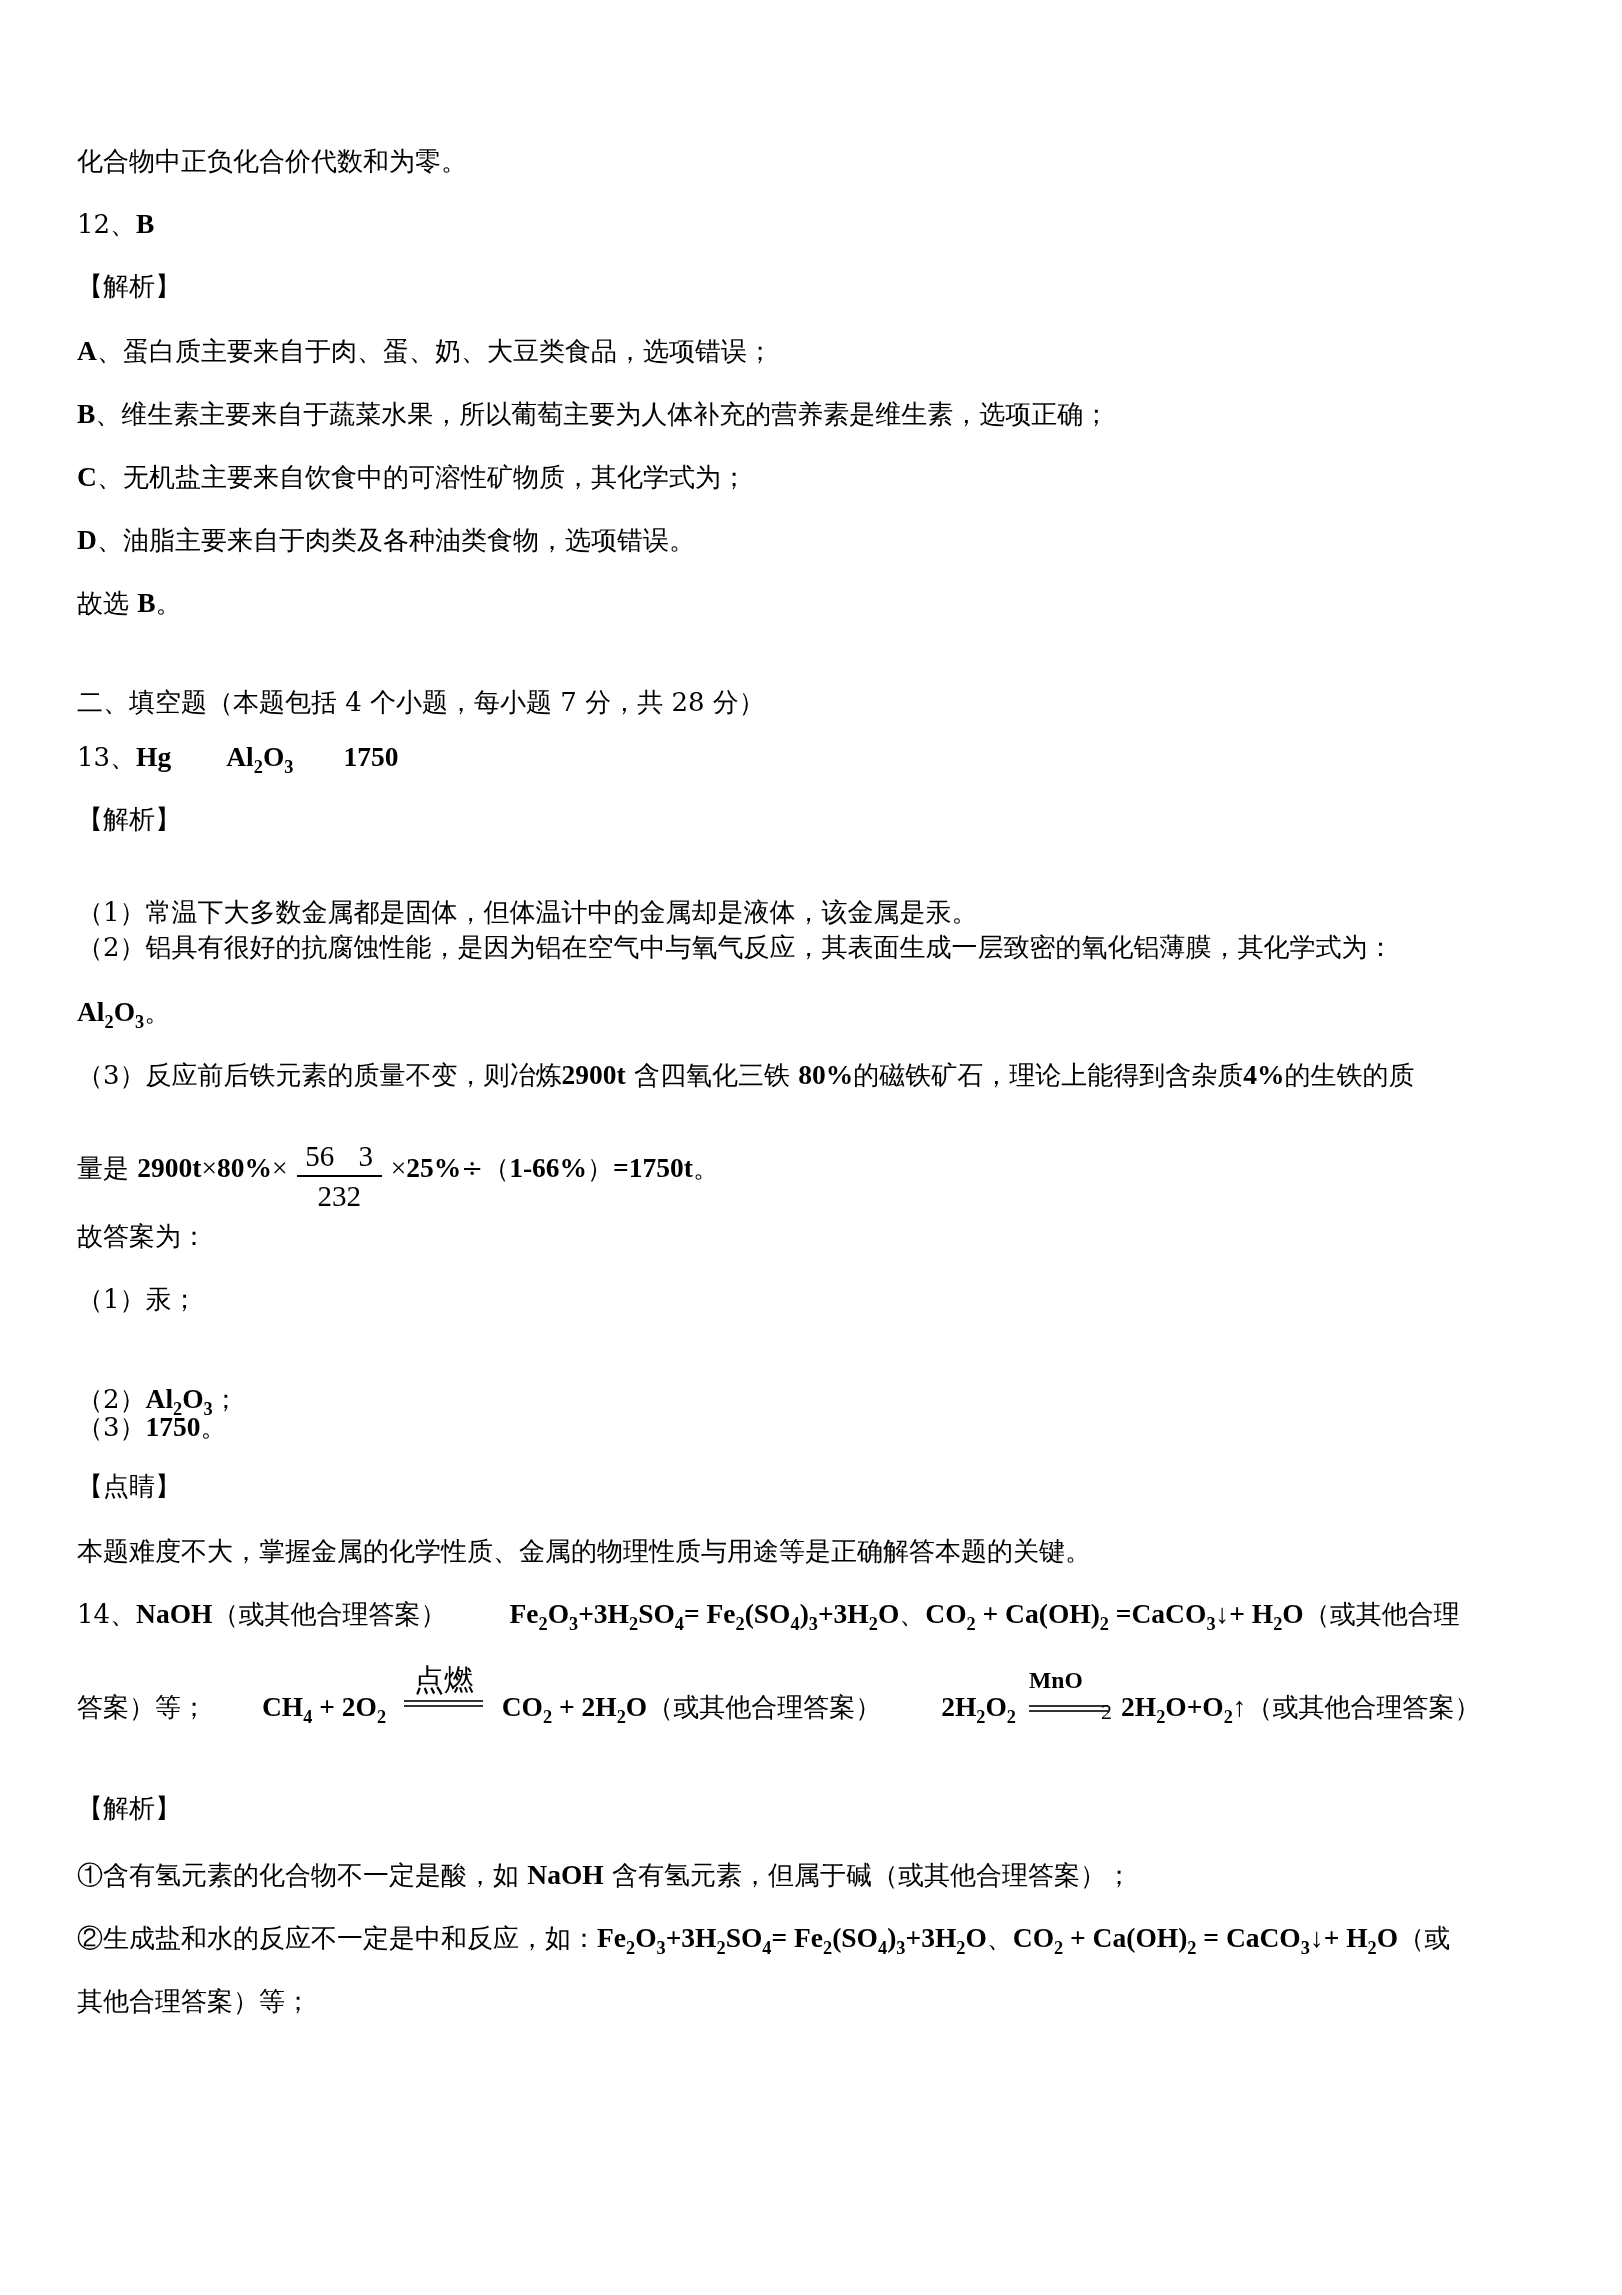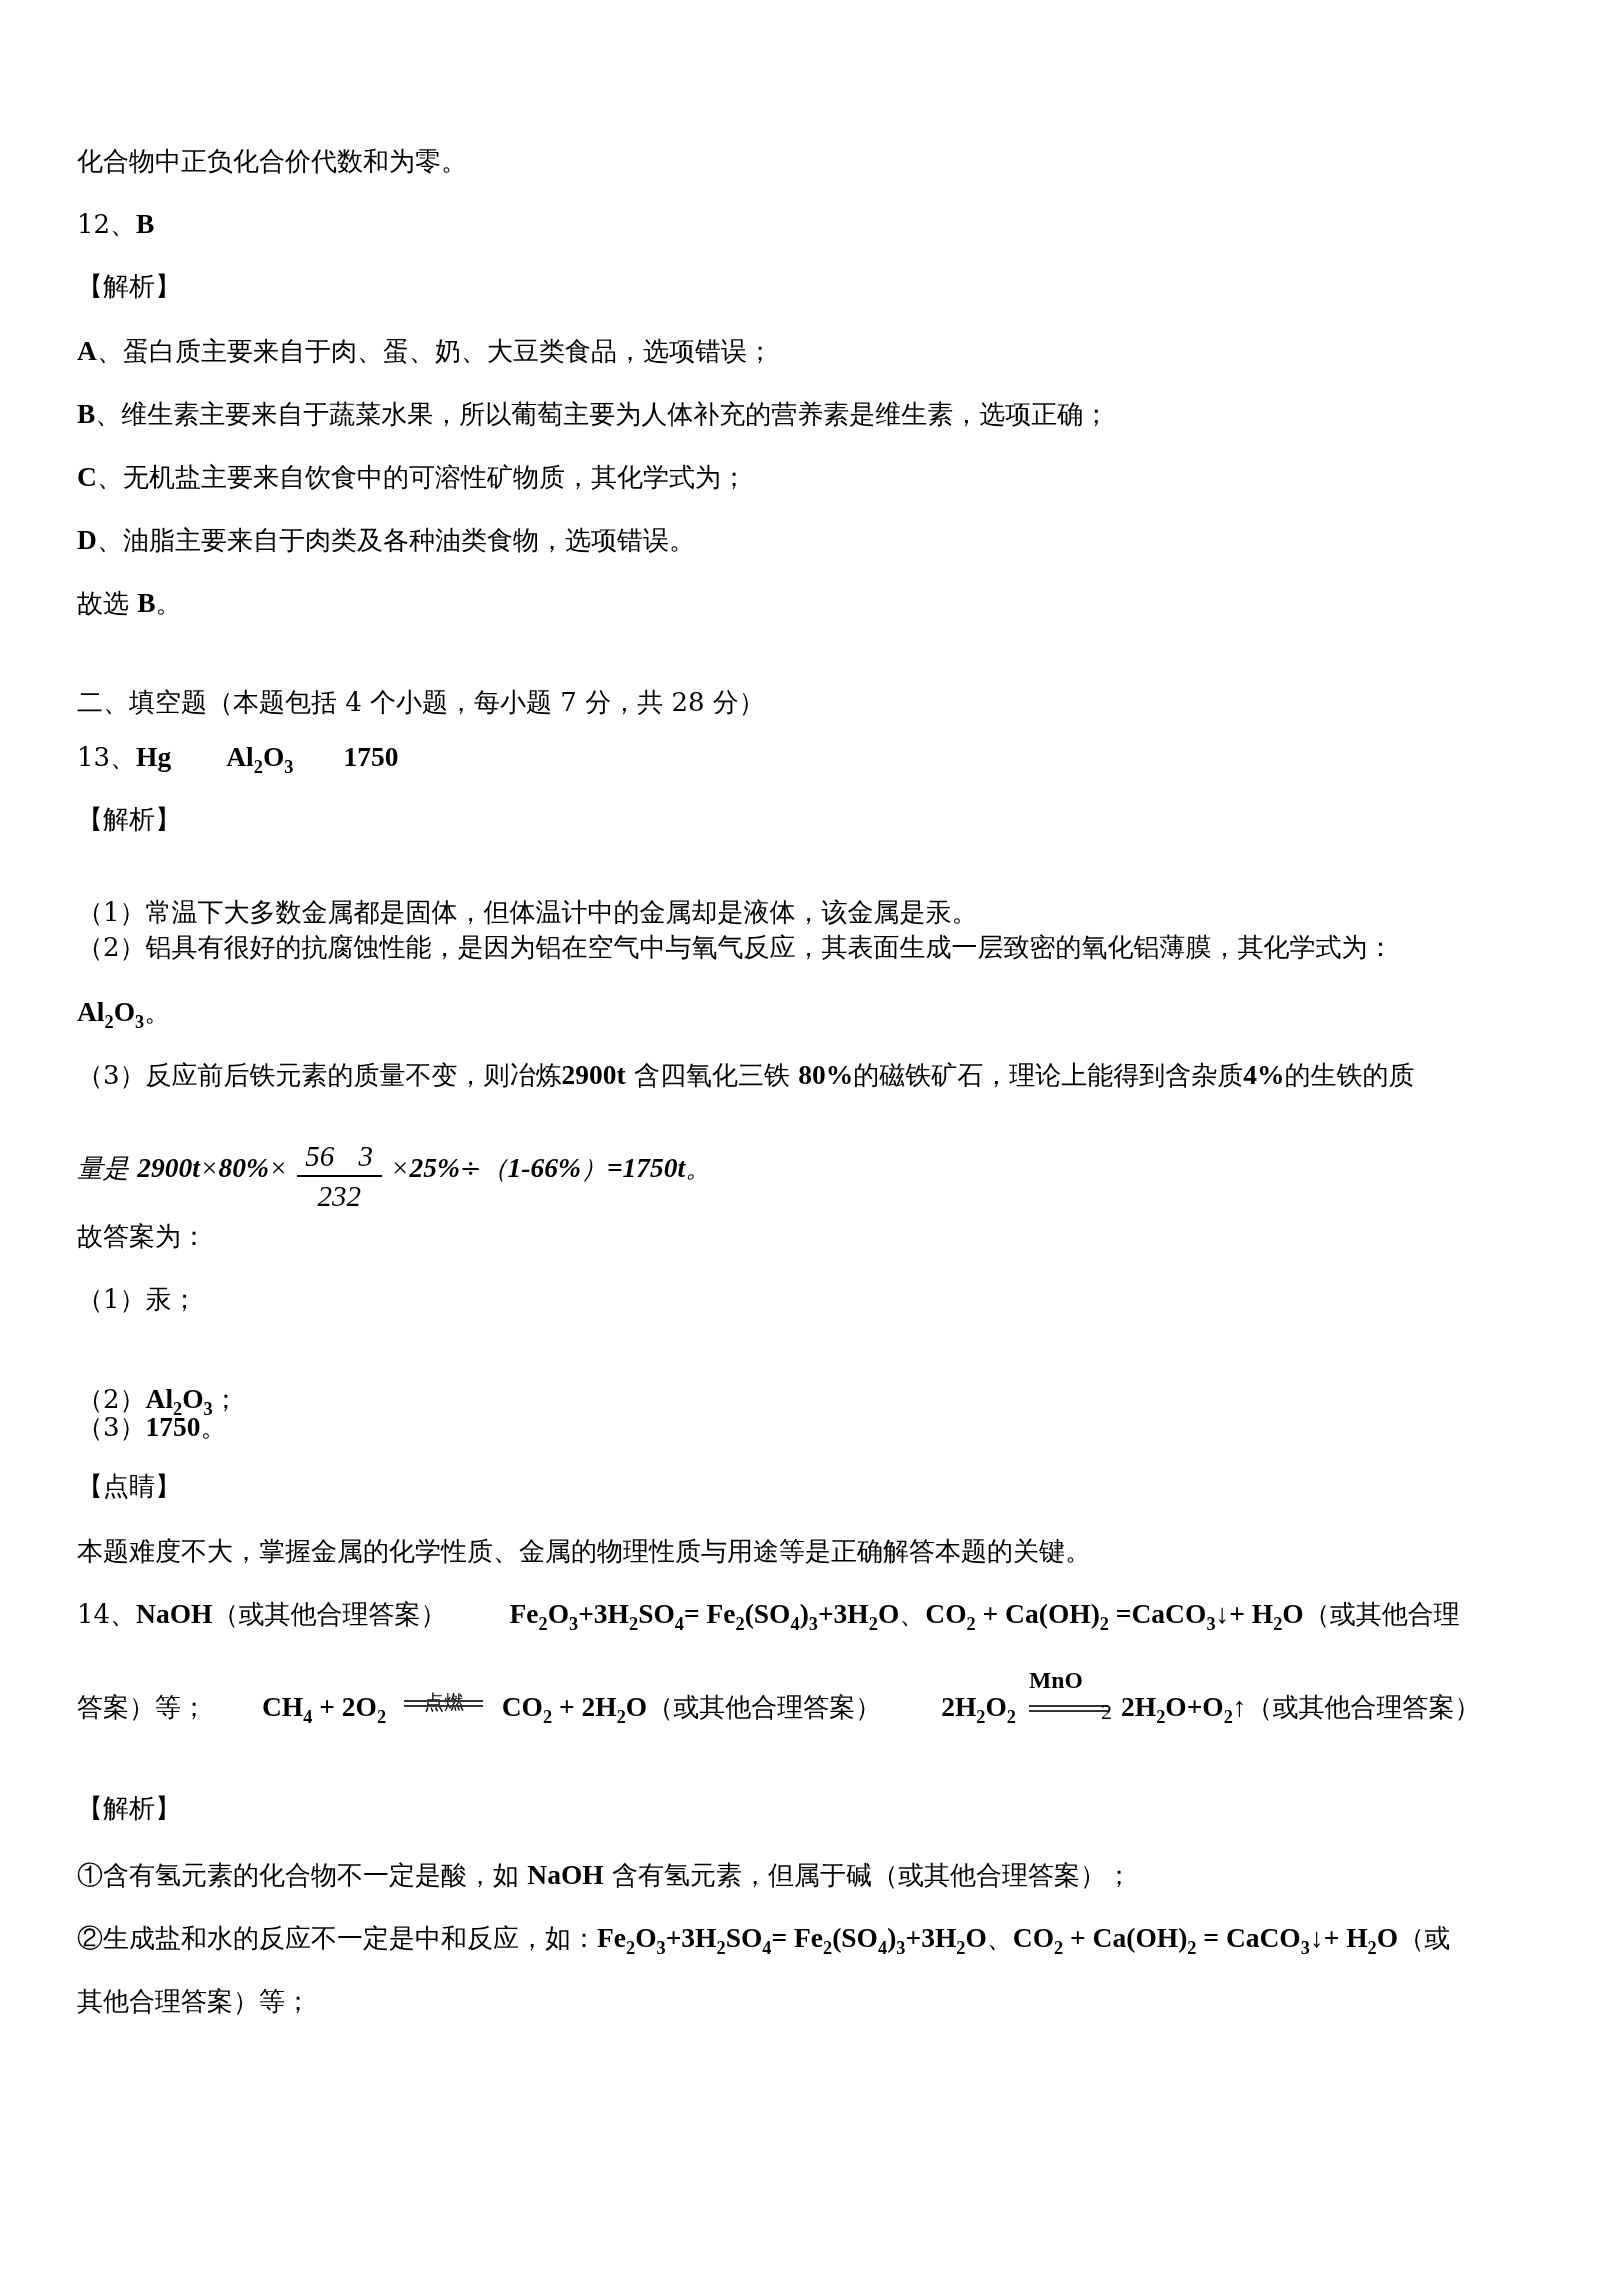--- a/index.html
+++ b/index.html
@@ -22,21 +22,21 @@
     text-align: center; width: 85px; margin: 0 9.2px;
   }
   .frac .num { display: block; font-family: "Liberation Serif", serif; font-size: 29px; line-height: 35px; word-spacing: 17px; margin-top: 12px; }
   .frac .bar { display: block; height: 2px; background: #000; margin: 1.3px 0; }
   .frac .den { display: block; font-family: "Liberation Serif", serif; font-size: 29px; line-height: 35px; }
   .cond {
     display: inline-block; position: relative; width: 79px; height: 37px; vertical-align: middle; margin: 0 18.3px;
   }
   .cond .top {
     position: absolute; left: 0; right: 0; top: -30px; text-align: center;
-    font-size: 20px; font-family: Liberation Mono, monospace; margin-top: 24px;
+    font-size: 30px; font-family: Liberation Sans, sans-serif;
   }
   .cond .topr {
     position: absolute; left: 0; top: -29px; font-size: 23.6px; font-family: "Liberation Serif", serif; font-weight: bold;
   }
   .cond .eq1, .cond .eq2 {
     position: absolute; left: 0; right: 0; height: 2px; background: #333;
   }
   .cond .eq1 { top: 9.2px; }
   .cond .eq2 { top: 14.4px; }
   .cond .sub2 {
@@ -75,21 +75,21 @@
 </div>
 <div class="line" style="top:801px">【解析】</div>
 <div class="line" style="top:894px">（1）常温下大多数金属都是固体，但体温计中的金属却是液体，该金属是汞。</div>
 <div class="line" style="top:929px">（2）铝具有很好的抗腐蚀性能，是因为铝在空气中与氧气反应，其表面生成一层致密的氧化铝薄膜，其化学式为：</div>
 <div class="line" style="top:993px">
   <span class="b"><span>Al</span><sub>2</sub><span>O</span><sub>3</sub></span><span>。</span>
 </div>
 <div class="line" style="top:1056px">
   <span>（3）反应前后铁元素的质量不变，则冶炼</span><span class="b">2900t</span><span> 含四氧化三铁 </span><span class="b">80%</span><span>的磁铁矿石，理论上能得到含杂质</span><span class="b">4%</span><span>的生铁的质</span>
 </div>
-<div class="line" style="top:1127px; line-height:79px;font-style:italic;">
+<div class="line" style="top:1127px; line-height:79px;">
   <span>量是 </span><span class="b">2900t</span><span class="r">×</span><span class="b">80%</span><span class="r">×</span><span class="frac"><span class="num">56 3</span><span class="bar"></span><span class="den">232</span></span><span class="r">×</span><span class="b">25%</span><span>÷（</span><span class="b">1-66%</span><span>）</span><span class="b">=1750t</span><span>。</span>
 </div>
 <div class="line" style="top:1218px">故答案为：</div>
 <div class="line" style="top:1281px">
   <span>（1）</span><span>汞；</span>
 </div>
 <div class="line" style="top:1380px">
   <span>（2）</span><span class="b"><span>Al</span><sub>2</sub><span>O</span><sub>3</sub></span><span>；</span>
 </div>
 <div class="line" style="top:1408px">

